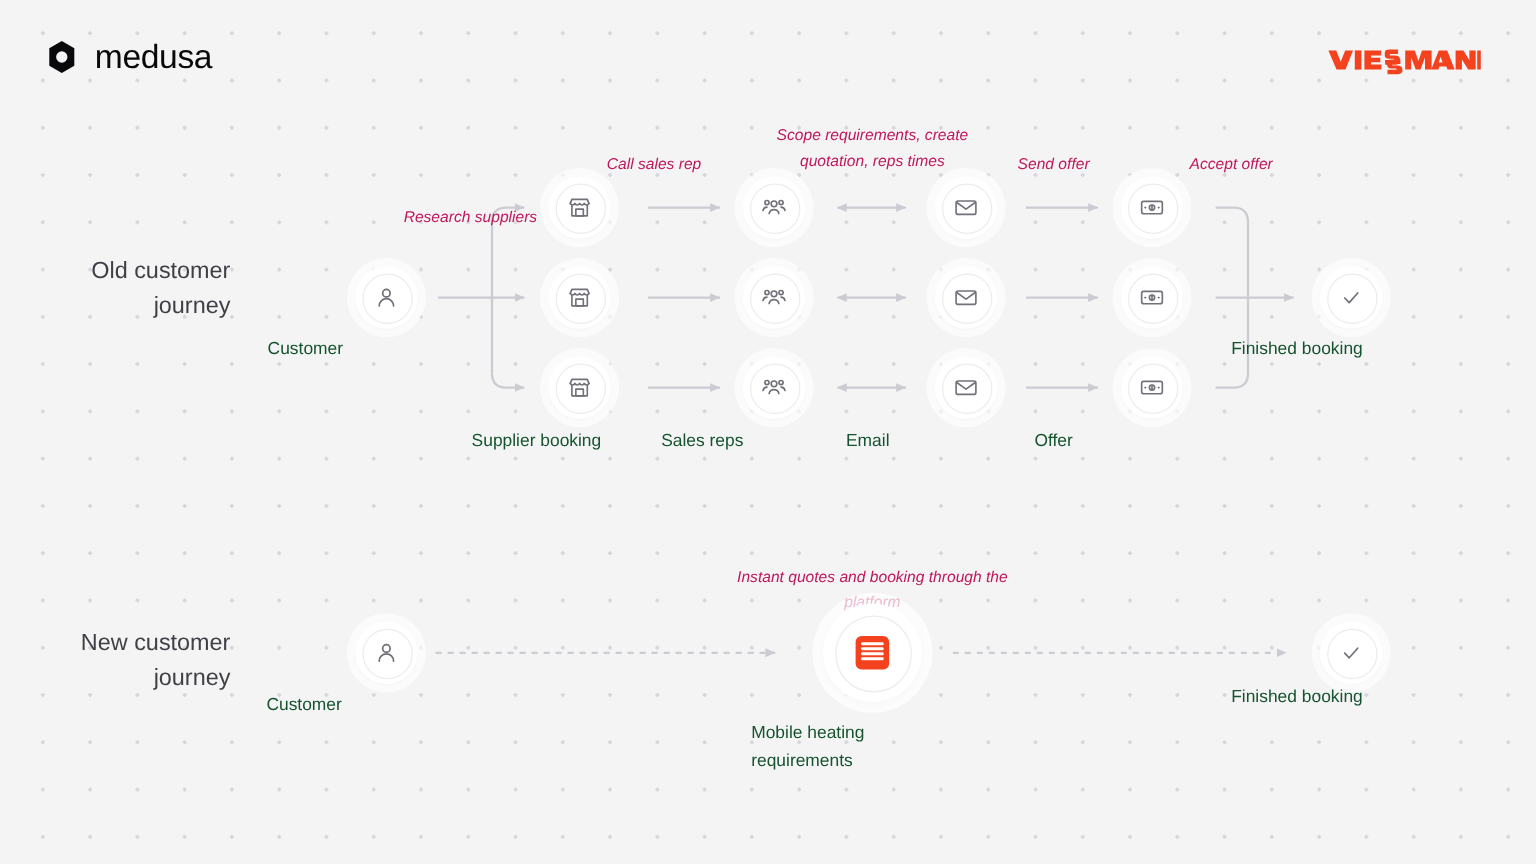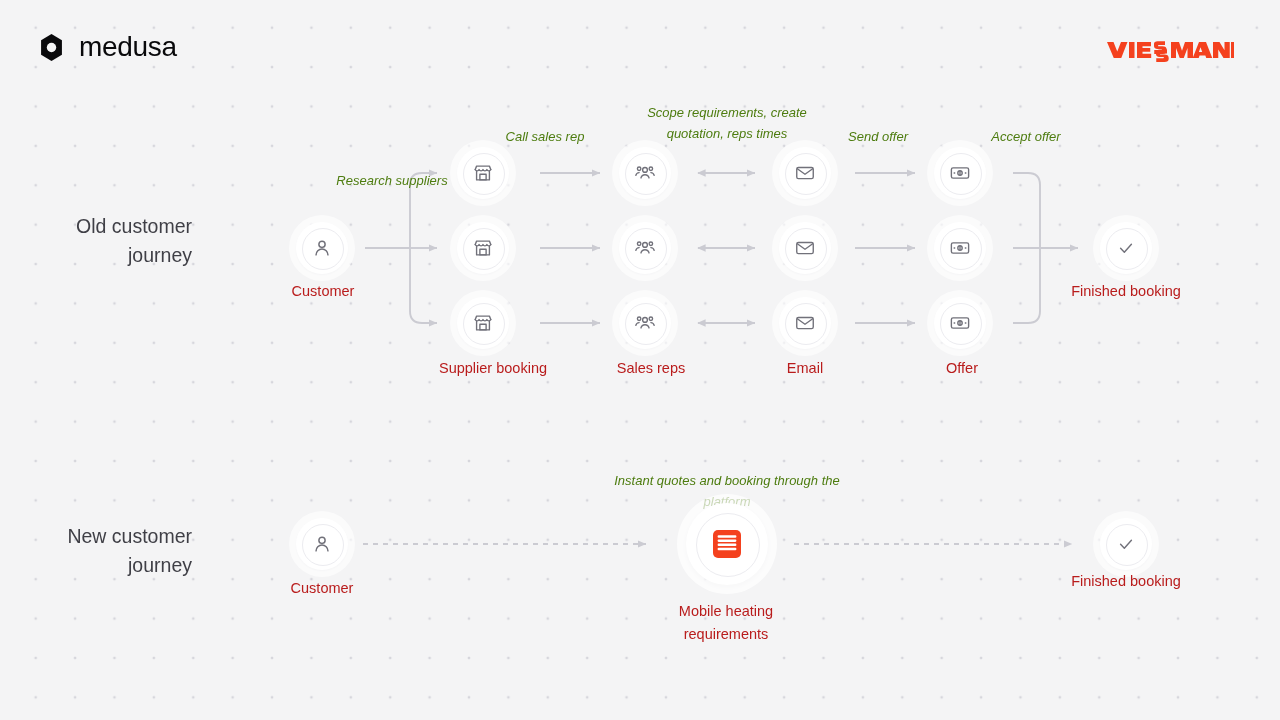--- a/index.html
+++ b/index.html
@@ -21,21 +21,21 @@
     background-image: radial-gradient(circle, #d6d6dc 1.4px, rgba(0,0,0,0) 1.6px);
     background-size: 39.4px 39.4px;
     background-position: 16px 8px;
     pointer-events: none;
   }
 
   
   #medusa-logo {
     position: absolute;
     left: 37px; top: 33px;
-    display: flex; align-items: flex-start; gap: 13px;
+    display: flex; align-items: center; gap: 13px;
   }
   #medusa-logo .mark { width: 29px; height: 29px; display: block; }
   #medusa-logo .wordmark {
     font-size: 28px;
     font-weight: 500;
     letter-spacing: -0.3px;
     color: #09090b;
     line-height: 1;
   }
 
@@ -88,32 +88,31 @@
     box-shadow: 0 0 0 9px rgba(255,255,255,0.70), 0 2px 5px rgba(24,24,27,0.07);
   }
   .node.big::before {
     left: 10px; top: 10px;
     width: 62px; height: 62px;
   }
 
   
   .caption {
     position: absolute;
-    text-align: center;
-    color: #b91c1c;
+    color: #14532d;
     font-size: 14.5px;
     line-height: 23px;
     width: 200px;
   }
 
   
   .annotation {
     position: absolute;
     text-align: center;
-    color: #4d7c0f;
+    color: #be185d;
     font-size: 13px;
     font-style: italic;
     line-height: 21px;
     width: 260px;
   }
 </style>
 </head>
 <body>
 
 <div id="dot-grid"></div>

